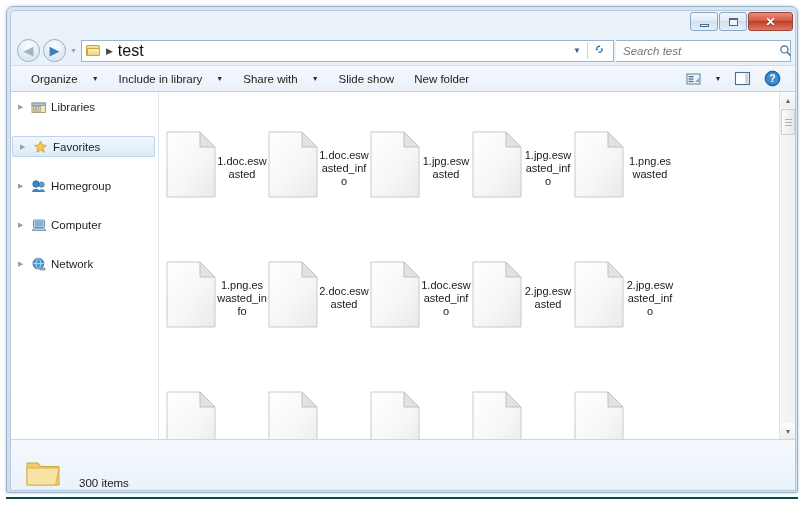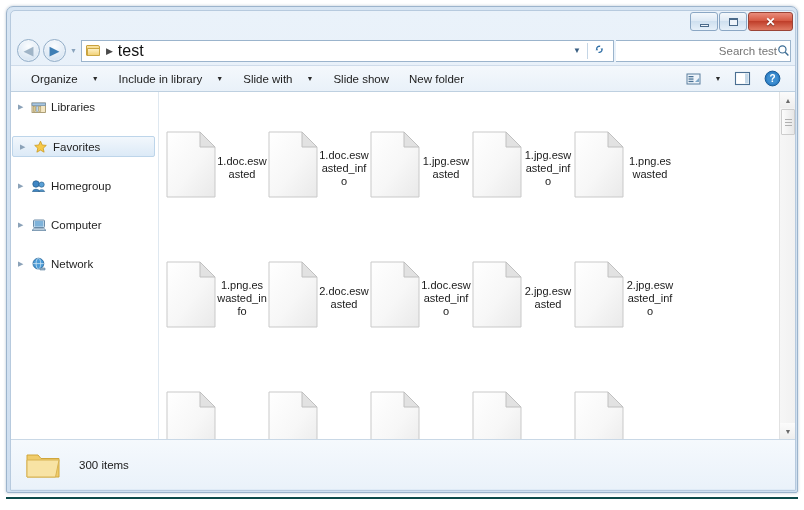--- a/index.html
+++ b/index.html
@@ -170,23 +170,23 @@
     align-items: center;
     padding: 0 4px 0 7px;
     margin-left: -1px;
   }
   #search-input {
     flex: 1;
     border: none;
     outline: none;
     font-family: "Liberation Sans", sans-serif;
     font-size: 11.5px;
+    font-style: italic;
     color: #4a4a4a;
     background: transparent;
-    text-align: right;
   }
   #search-icon svg { display:block; }
 
   
   #toolbar {
     height: 27px;
     border-top: 1px solid #cfdcea;
     border-bottom: 1px solid #bed0e0;
     background: linear-gradient(to bottom,#f4f8fc 0%,#e9f1f9 100%);
     display: flex;
@@ -336,21 +336,21 @@
     margin-top: 2px;
     border-top: 1px solid #b0b0b0;
   }
 
   
   #status-bar {
     height: 50px;
     border-top: 1px solid #c9d8e6;
     background: linear-gradient(to bottom,#f5f9fd 0%,#eaf2fa 100%);
     display: flex;
-    align-items: center;
+    align-items: flex-end;
     padding-left: 14px;
     gap: 16px;
   }
   #status-folder-icon {
     width: 38px; height: 32px;
     position: relative;
     flex-shrink: 0;
   }
   #status-folder-icon svg { display:block; }
   #status-text {
@@ -445,21 +445,21 @@
     <div id="toolbar">
       <div class="tb-item">
         <span>Organize</span>
         <span class="tb-caret">▼</span>
       </div>
       <div class="tb-item">
         <span>Include in library</span>
         <span class="tb-caret">▼</span>
       </div>
       <div class="tb-item">
-        <span>Slide with</span>
+        <span>Share with</span>
         <span class="tb-caret">▼</span>
       </div>
       <div class="tb-item">
         <span>Slide show</span>
       </div>
       <div class="tb-item">
         <span>New folder</span>
       </div>
 
       <div id="toolbar-right">

